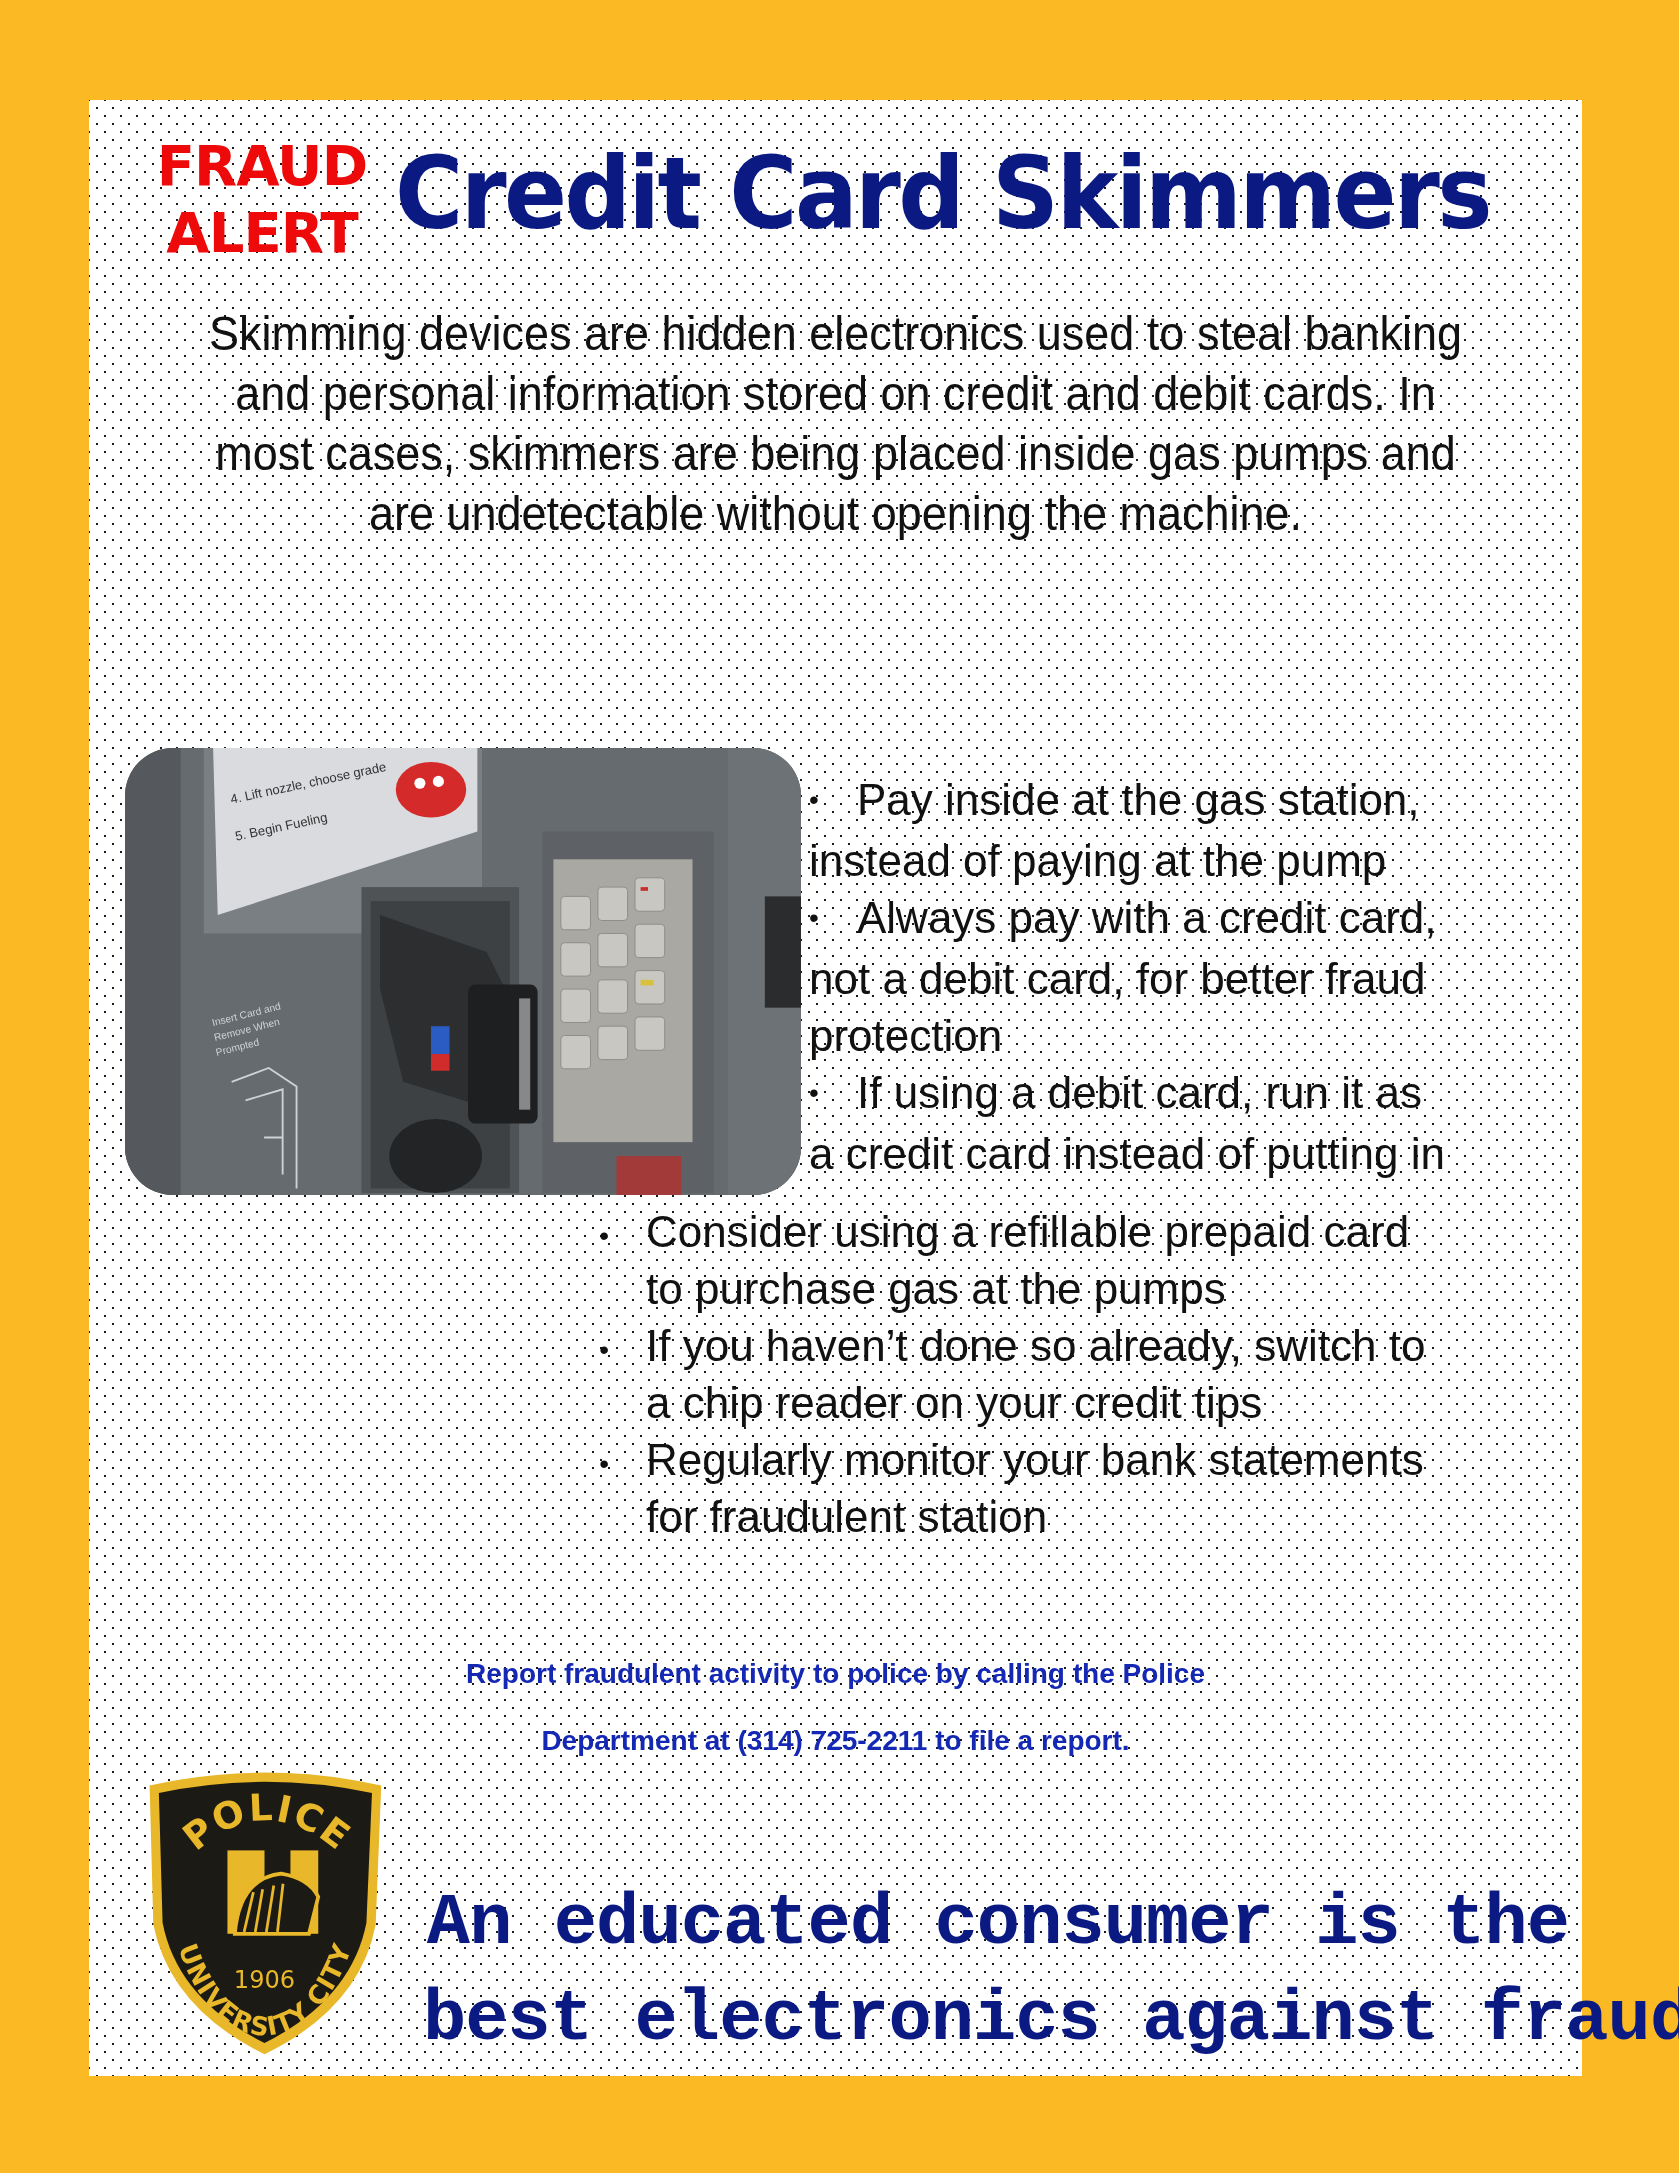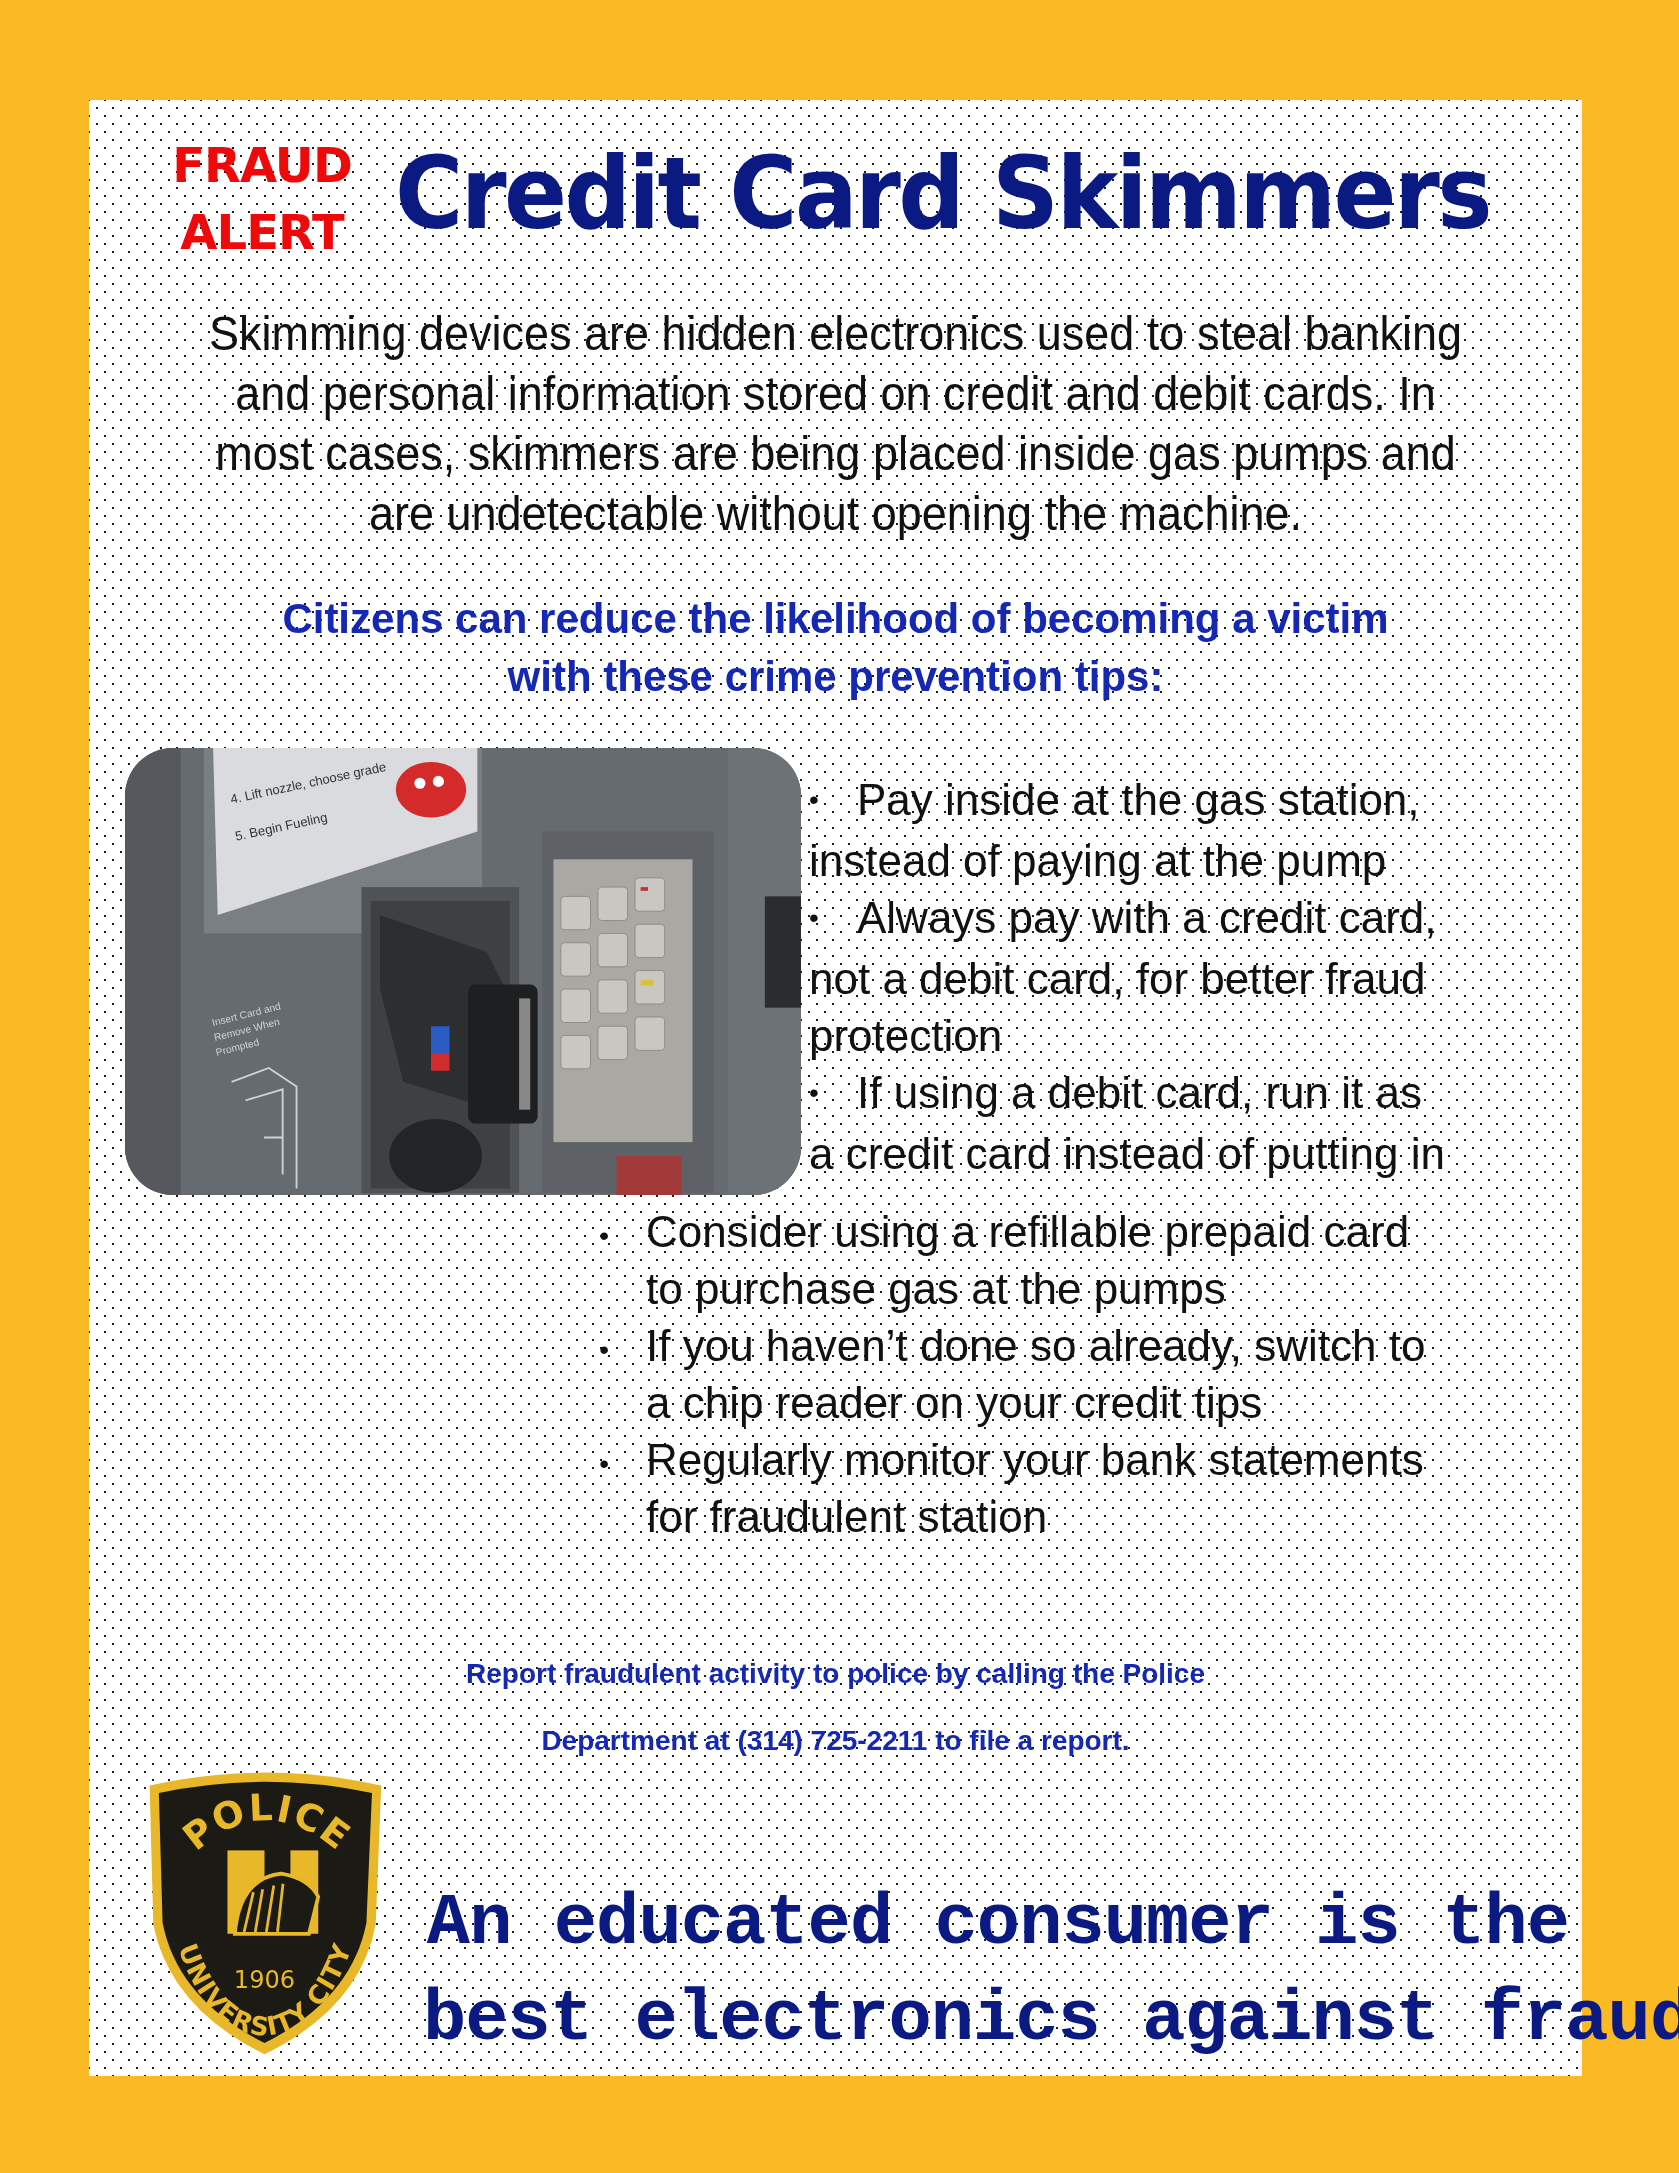--- a/index.html
+++ b/index.html
@@ -20,21 +20,21 @@
       radial-gradient(circle, #1a1a1a 1.1px, transparent 1.5px);
     background-size: 16px 16px, 16px 16px;
     background-position: 0 0, 8px 8px;
   }
   .abs { position: absolute; }
   .fraud {
     left: 48px; top: 32px; width: 250px;
     color: #ee0a0a;
     font-family: "DejaVu Sans", sans-serif;
     font-weight: bold;
-    font-size: 48px;
+    font-size: 56px;
     line-height: 67px;
     text-align: center;
     letter-spacing: -0.9px;
   }
   .title {
     left: 306px; top: 33px;
     color: #0b1a82;
     font-family: "DejaVu Sans", sans-serif;
     font-weight: bold;
     font-size: 100px;
@@ -118,24 +118,20 @@
 
   <div class="abs title">Credit Card Skimmers</div>
 
   <div class="abs intro">
     <div>Skimming devices are hidden electronics used to steal banking</div>
     <div>and personal information stored on credit and debit cards. In</div>
     <div>most cases, skimmers are being placed inside gas pumps and</div>
     <div>are undetectable without opening the machine.</div>
   </div>
 
-  <div class="abs sub">
-    <div>Citizens can reduce the likelihood of becoming a victim</div>
-    <div>with these crime prevention tips:</div>
-  </div>
 
   <div class="abs photo">
     <svg width="676" height="447" viewBox="0 0 729 482">
       <rect x="0" y="0" width="729" height="482" fill="#666b70"></rect>
       <rect x="0" y="0" width="60" height="482" fill="#55595d"></rect>
       <rect x="85" y="0" width="300" height="200" fill="#7a7f84"></rect>
       <polygon points="95,0 380,0 380,90 100,180" fill="#d9dbde"></polygon>
       <text x="115" y="60" font-family="Liberation Sans, sans-serif" font-size="14" fill="#333" transform="rotate(-12 115 60)">4. Lift nozzle, choose grade</text>
       <text x="120" y="100" font-family="Liberation Sans, sans-serif" font-size="14" fill="#333" transform="rotate(-12 120 100)">5. Begin Fueling</text>
       <ellipse cx="330" cy="45" rx="38" ry="30" fill="#d42a2a"></ellipse>

